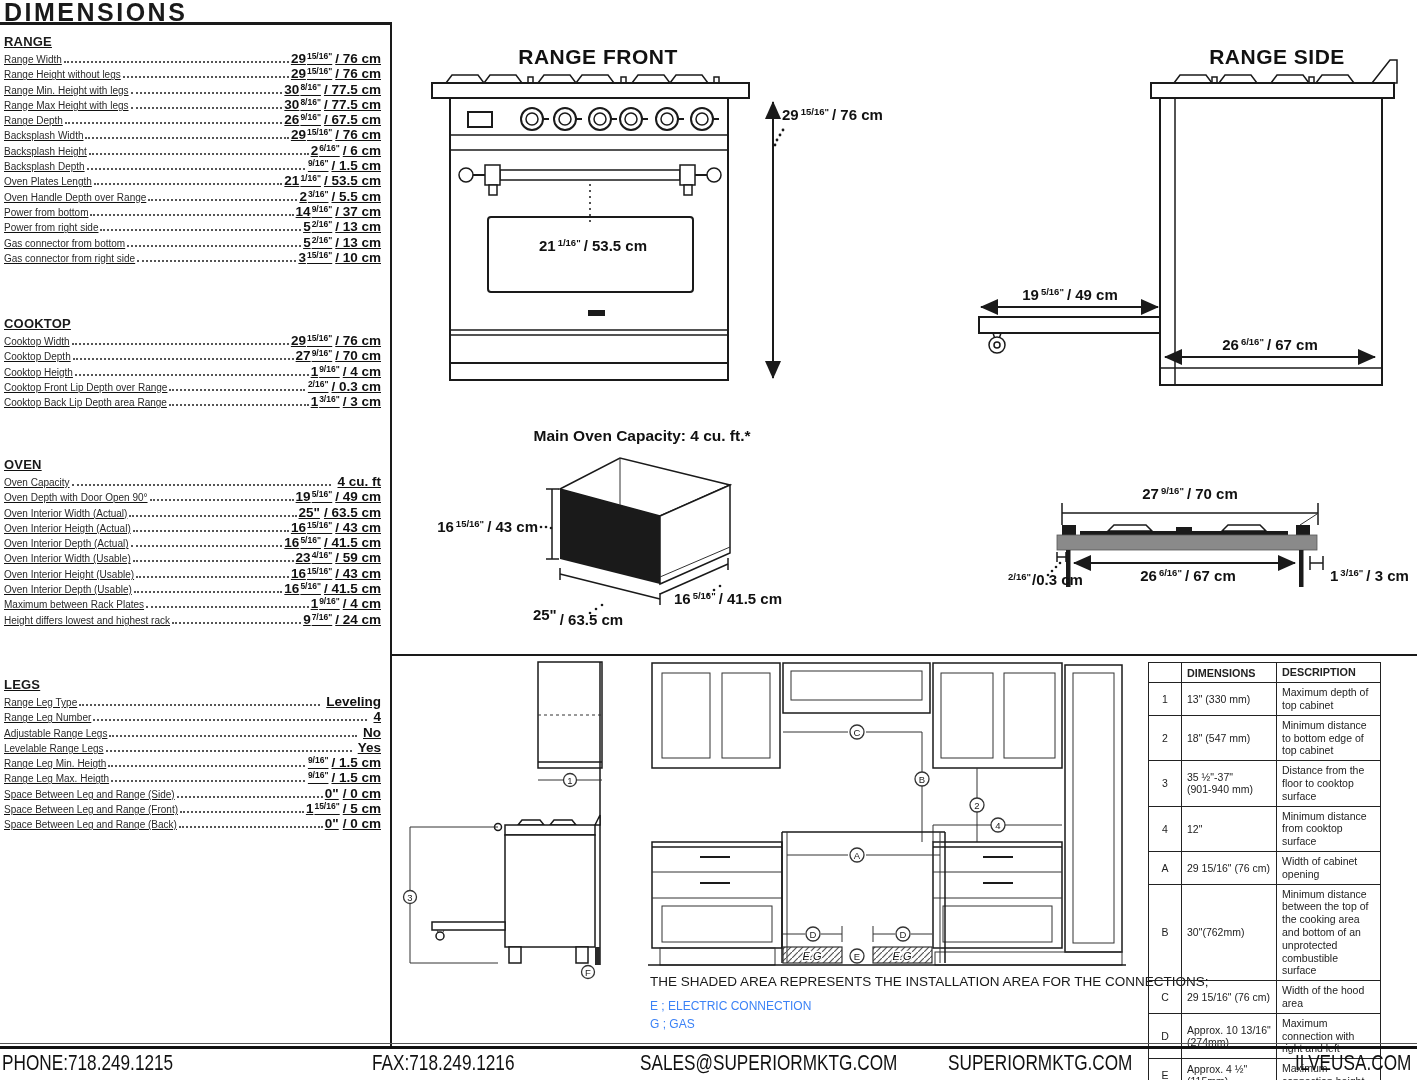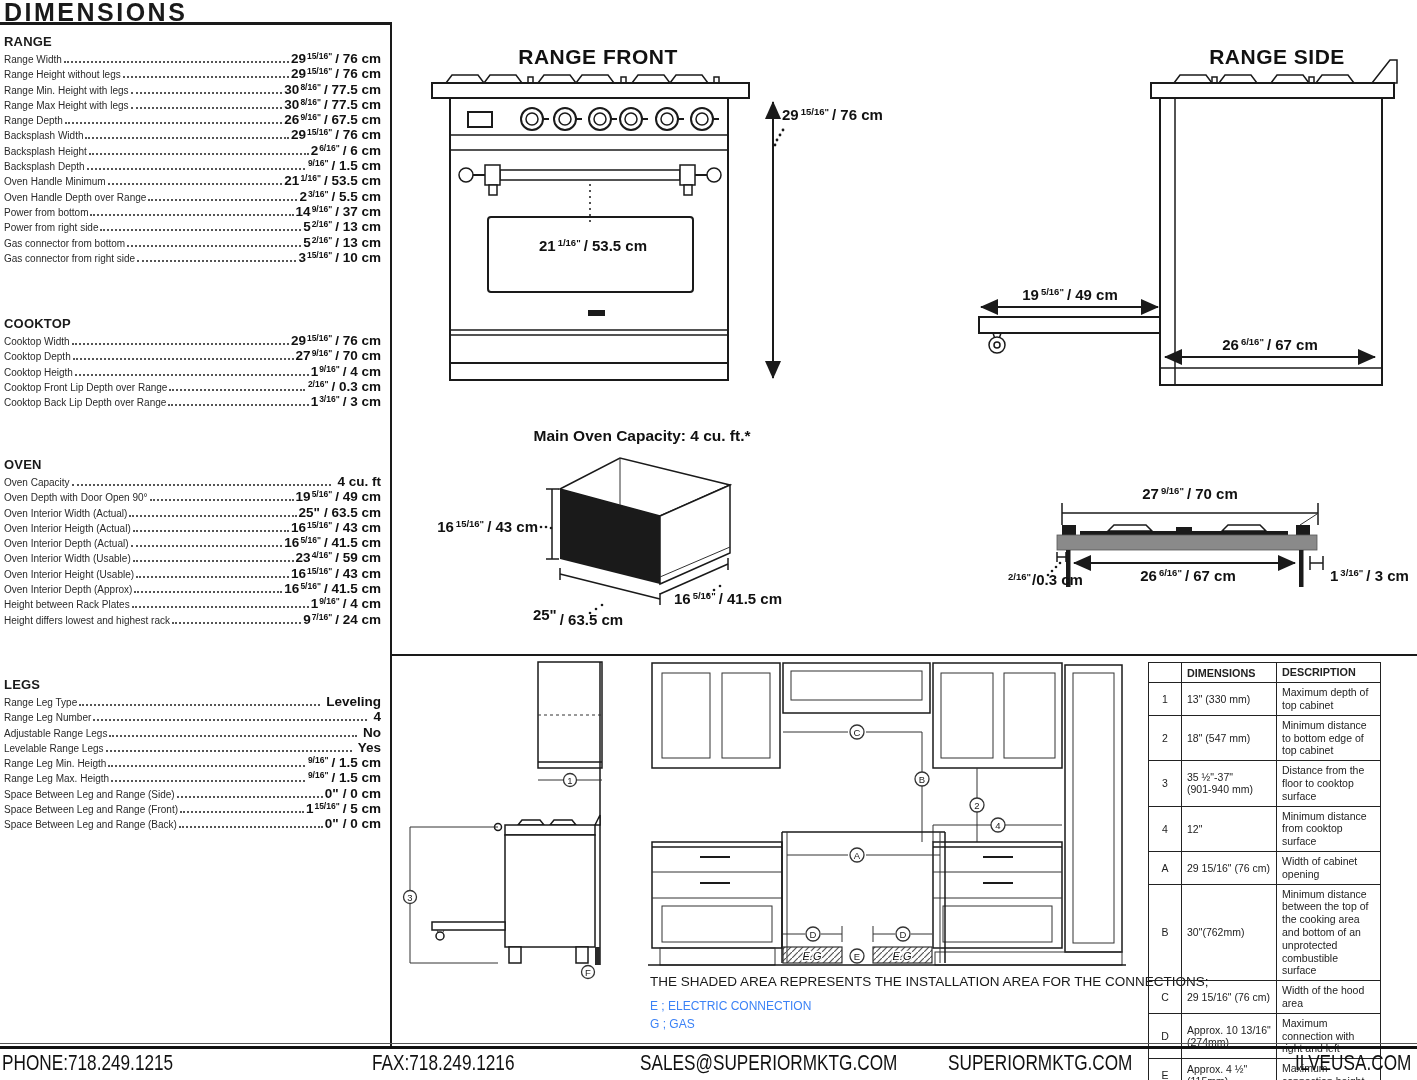--- a/index.html
+++ b/index.html
@@ -6,21 +6,21 @@
   .page{position:relative;width:1417px;height:1080px;background:#fff;overflow:hidden;
         font-family:"Liberation Sans",sans-serif;color:#111;}
   
   .main-title{position:absolute;left:4px;top:-2px;font-size:25px;font-weight:700;letter-spacing:2.5px;color:#1a1a1a;}
   .title-rule{position:absolute;left:0;top:22px;width:391px;height:3px;background:#1a1a1a;}
   .v-divider{position:absolute;left:390px;top:22px;width:2px;height:1025px;background:#1a1a1a;}
   .h-divider{position:absolute;left:390px;top:654px;width:1027px;height:2px;background:#1a1a1a;}
   .footer-rule-thin{position:absolute;left:0;top:1043px;width:1417px;height:1px;background:#555;}
   .footer-rule{position:absolute;left:0;top:1046px;width:1417px;height:3px;background:#111;}
   
-  .spec-section{position:absolute;left:4px;width:377px;}
+  .spec-section{position:absolute;left:4px;width:377px;text-decoration:underline;}
   .spec-heading{font-size:13px;font-weight:700;letter-spacing:.2px;margin-bottom:2px;color:#1a1a1a;}
   .spec-row{display:flex;align-items:baseline;height:15.3px;white-space:nowrap;}
   .spec-label{font-size:10px;color:#2a2a2a;}
   .leader{flex:1;min-width:6px;border-bottom:2px dotted #555;margin:0 2px 3px 2px;}
   .spec-value{font-weight:700;font-size:13.5px;color:#111;}
   .v-imp{font-weight:700;}
   sup.v-frac{font-size:8.5px;font-weight:700;vertical-align:4px;margin:0 1px;}
   .v-met{font-weight:700;margin-left:2px;}
   
   svg{position:absolute;overflow:visible;}
@@ -108,21 +108,21 @@
           <span class="spec-value"><b class="v-imp">2</b><sup class="v-frac">6/16"</sup><b class="v-met">/ 6 cm</b></span>
         </div>
 
         <div class="spec-row">
           <span class="spec-label">Backsplash Depth</span>
           <span class="leader"></span>
           <span class="spec-value"><b class="v-imp"></b><sup class="v-frac">9/16"</sup><b class="v-met">/ 1.5 cm</b></span>
         </div>
 
         <div class="spec-row">
-          <span class="spec-label">Oven Handle Minimum</span>
+          <span class="spec-label">Oven Plates Length</span>
           <span class="leader"></span>
           <span class="spec-value"><b class="v-imp">21</b><sup class="v-frac">1/16"</sup><b class="v-met">/ 53.5 cm</b></span>
         </div>
 
         <div class="spec-row">
           <span class="spec-label">Oven Handle Depth over Range</span>
           <span class="leader"></span>
           <span class="spec-value"><b class="v-imp">2</b><sup class="v-frac">3/16"</sup><b class="v-met">/ 5.5 cm</b></span>
         </div>
 
@@ -174,21 +174,21 @@
           <span class="spec-value"><b class="v-imp">1</b><sup class="v-frac">9/16"</sup><b class="v-met">/ 4 cm</b></span>
         </div>
 
         <div class="spec-row">
           <span class="spec-label">Cooktop Front Lip Depth over Range</span>
           <span class="leader"></span>
           <span class="spec-value"><b class="v-imp"></b><sup class="v-frac">2/16"</sup><b class="v-met">/ 0.3 cm</b></span>
         </div>
 
         <div class="spec-row">
-          <span class="spec-label">Cooktop Back Lip Depth over Range</span>
+          <span class="spec-label">Cooktop Back Lip Depth area Range</span>
           <span class="leader"></span>
           <span class="spec-value"><b class="v-imp">1</b><sup class="v-frac">3/16"</sup><b class="v-met">/ 3 cm</b></span>
         </div>
       </div>
   </div>
 
   <div class="spec-section" style="top:457px;">
     <div class="spec-heading">OVEN</div>
     <div>
 
@@ -228,27 +228,27 @@
           <span class="spec-value"><b class="v-imp">23</b><sup class="v-frac">4/16"</sup><b class="v-met">/ 59 cm</b></span>
         </div>
 
         <div class="spec-row">
           <span class="spec-label">Oven Interior Height (Usable)</span>
           <span class="leader"></span>
           <span class="spec-value"><b class="v-imp">16</b><sup class="v-frac">15/16"</sup><b class="v-met">/ 43 cm</b></span>
         </div>
 
         <div class="spec-row">
-          <span class="spec-label">Oven Interior Depth (Approx)</span>
+          <span class="spec-label">Oven Interior Depth (Usable)</span>
           <span class="leader"></span>
           <span class="spec-value"><b class="v-imp">16</b><sup class="v-frac">5/16"</sup><b class="v-met">/ 41.5 cm</b></span>
         </div>
 
         <div class="spec-row">
-          <span class="spec-label">Height between Rack Plates</span>
+          <span class="spec-label">Maximum between Rack Plates</span>
           <span class="leader"></span>
           <span class="spec-value"><b class="v-imp">1</b><sup class="v-frac">9/16"</sup><b class="v-met">/ 4 cm</b></span>
         </div>
 
         <div class="spec-row">
           <span class="spec-label">Height differs lowest and highest rack</span>
           <span class="leader"></span>
           <span class="spec-value"><b class="v-imp">9</b><sup class="v-frac">7/16"</sup><b class="v-met">/ 24 cm</b></span>
         </div>
       </div>

